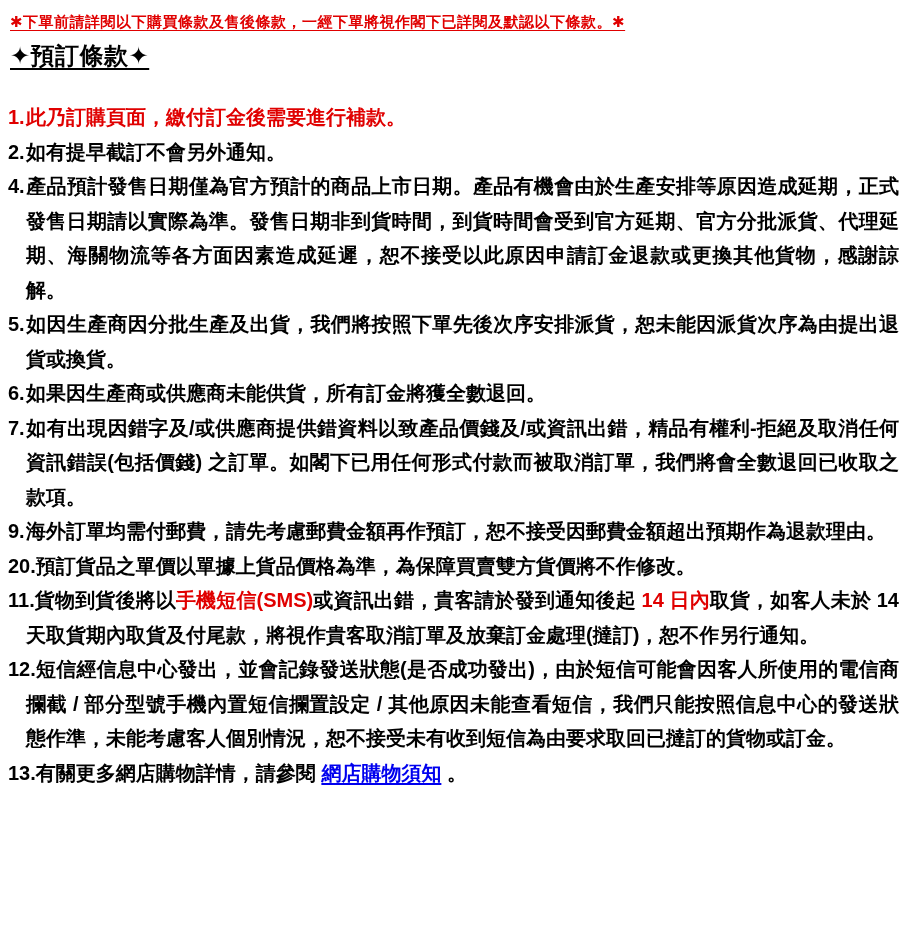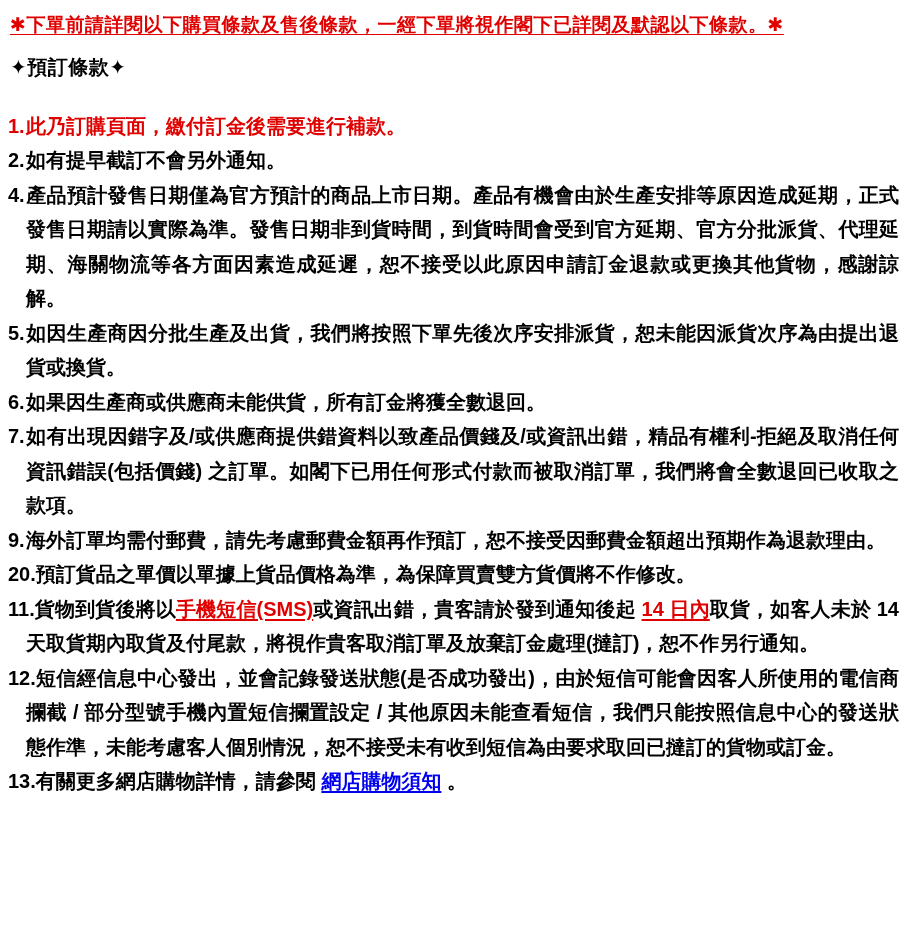--- a/index.html
+++ b/index.html
@@ -16,31 +16,32 @@
     background:var(--paper);
     color:var(--ink);
     font-family:"Liberation Sans","DejaVu Sans",sans-serif;
     font-weight:700;
   }
   .doc{
     padding:12px 14px 10px 8px;
   }
   .header-notice{
     color:var(--red);
-    font-size:19px;
+    font-size:15px;
     line-height:1.35;
     letter-spacing:.5px;
     text-decoration:underline;
     text-underline-offset:3px;
     margin:0 0 0 2px;
   }
   .section-title{
     display:inline-block;
-    font-size:20px;
-    margin:16px 0 0 2px;
+    font-size:24px;
+    margin:8px 0 0 2px;
+    text-decoration:underline;
     text-underline-offset:4px;
     letter-spacing:.5px;
   }
   .terms-list{
     margin-top:28px;
     font-size:20px;
     line-height:34.5px;
   }
   .term-item{
     padding-left:18px;
@@ -51,21 +52,20 @@
     color:var(--red);
   }
   .term-number{
     display:inline-block;
     min-width:18px;
     text-indent:0;
   }
   .seg-normal{}
   .seg-red-underline{
     color:var(--red);
-    text-decoration:underline;
     text-underline-offset:3px;
   }
   .seg-link{
     color:var(--link);
     text-decoration:underline;
     text-underline-offset:3px;
     cursor:pointer;
   }
 </style>
 </head>

